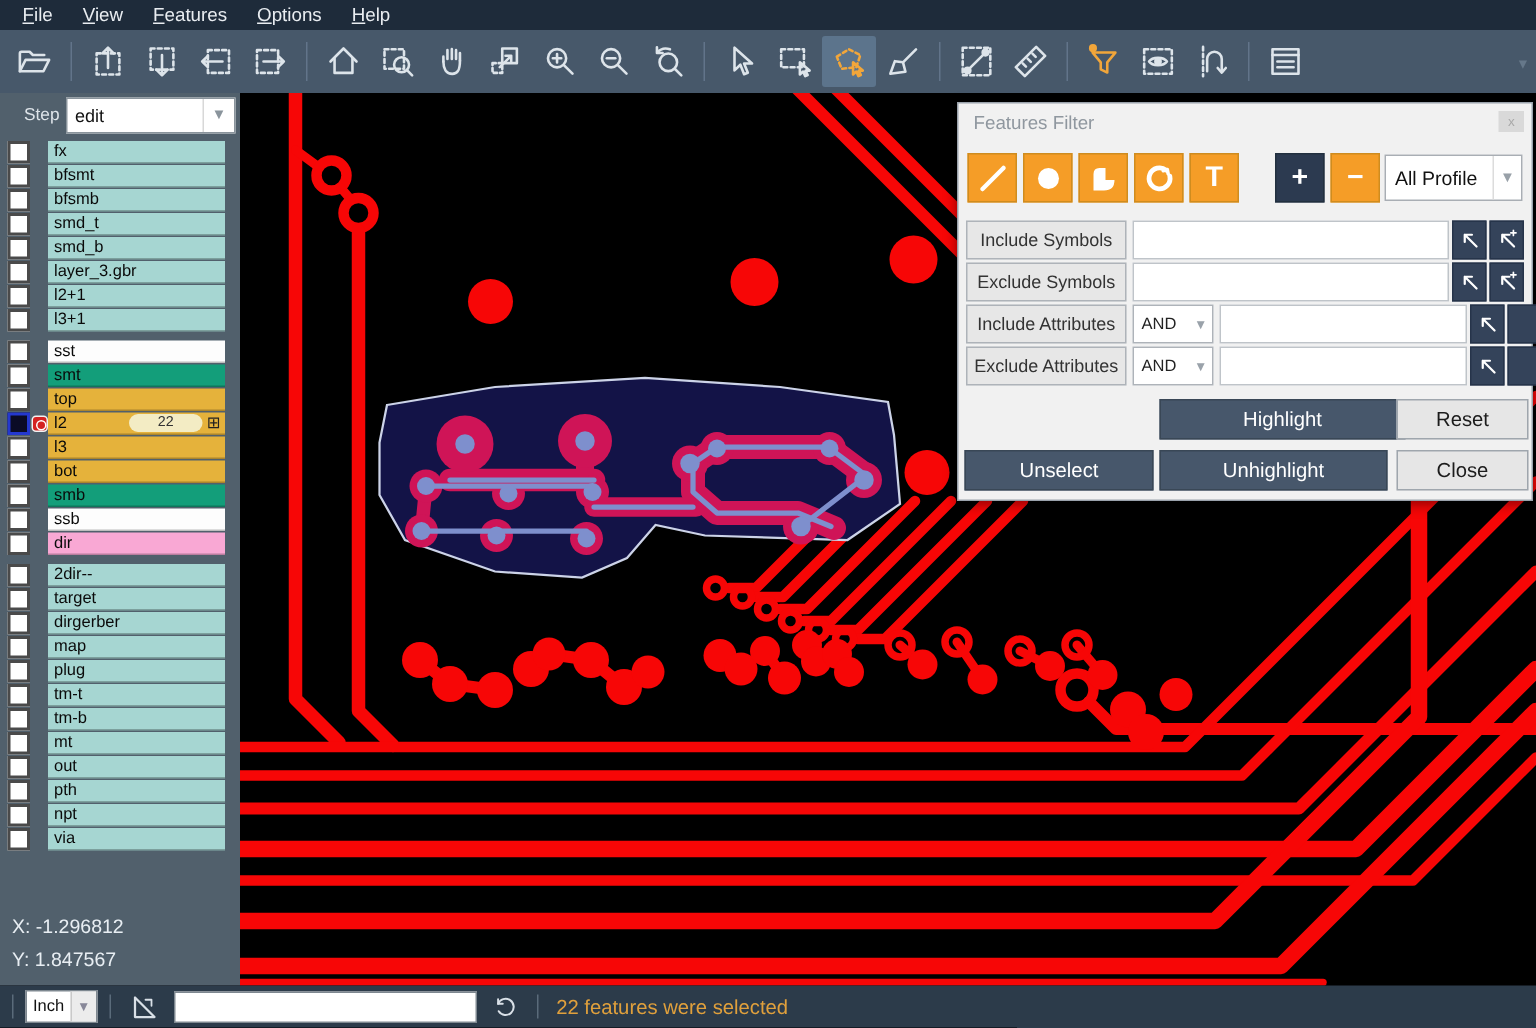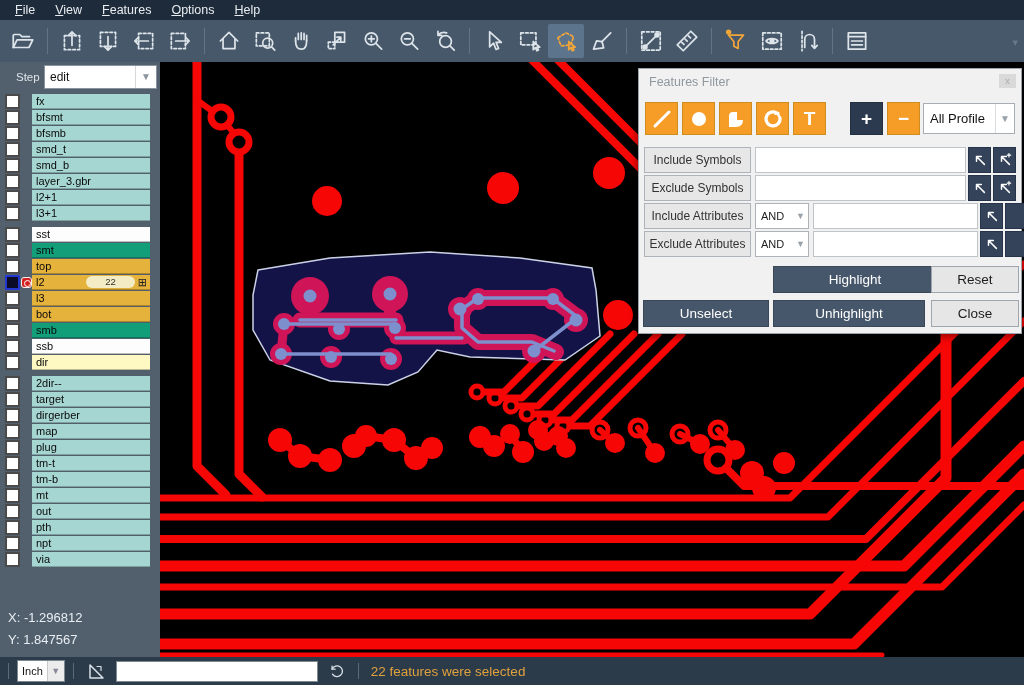--- a/index.html
+++ b/index.html
@@ -28,21 +28,21 @@
   .cb{width:11px;height:11px;background:#fff;border:2px solid #4a4a4a;margin-left:5px;flex:none;}
   .cb-sel{border-color:#2438cf;background:#0b0b26;}
   .gutter{width:12px;height:15px;flex:none;display:flex;align-items:center;justify-content:center;}
   .active-dot{width:11px;height:11px;border-radius:3px;background:#d42222;border:1px solid #f2f2f2;box-sizing:border-box;position:relative;}
   .active-dot::after{content:"";position:absolute;left:2px;top:2px;width:5px;height:5px;border-radius:50%;border:1.5px solid #fff;}
   .bar{flex:1;height:15px;margin-right:10px;display:flex;align-items:center;border-bottom:1px solid rgba(0,0,0,.25);box-sizing:border-box;}
   .lname{font-size:11px;color:#0a0a0a;padding-left:4px;flex:1;white-space:nowrap;overflow:hidden;}
   .badge{background:#f3ecc4;border-radius:7px;font-size:9.5px;color:#333;padding:0 19px;height:12px;line-height:12px;margin-right:3px;}
   .grid-ic{font-size:11px;color:#222;margin-right:3px;line-height:11px;}
   .c-cyan{background:#a6d6d2;} .c-white{background:#fdfdfd;} .c-green{background:#139e7a;}
-  .c-amber{background:#e5b23b;} .c-gray{background:#fef9c3;}
+  .c-amber{background:#e5b23b;} .c-gray{background:#f9a8d4;}
   .group-gap{height:5px;}
   .coords{position:absolute;left:8px;top:545px;color:#e8eef3;font-size:13px;line-height:22px;}
   
   .statusbar{position:absolute;left:0;top:657px;width:1024px;height:28px;background:#2c3b4a;display:flex;align-items:center;box-sizing:border-box;}
   .ssep{width:1px;height:16px;background:#5a6b7a;margin:0 8px;}
   .unitdrop{height:20px;background:#fff;border:1px solid #7e8890;display:flex;align-items:center;}
   .unitdrop .val{font-size:11px;color:#111;padding:0 4px;}
   .unitdrop .chev{width:16px;height:100%;background:#ececec;display:flex;align-items:center;justify-content:center;color:#889;font-size:9px;border-left:1px solid #c9c9c9;}
   .sicon{display:flex;align-items:center;justify-content:center;margin:0 4px;}
   .sicon svg{stroke:#d9e0e7;stroke-width:1.5;fill:none;stroke-linecap:round;stroke-linejoin:round;}

